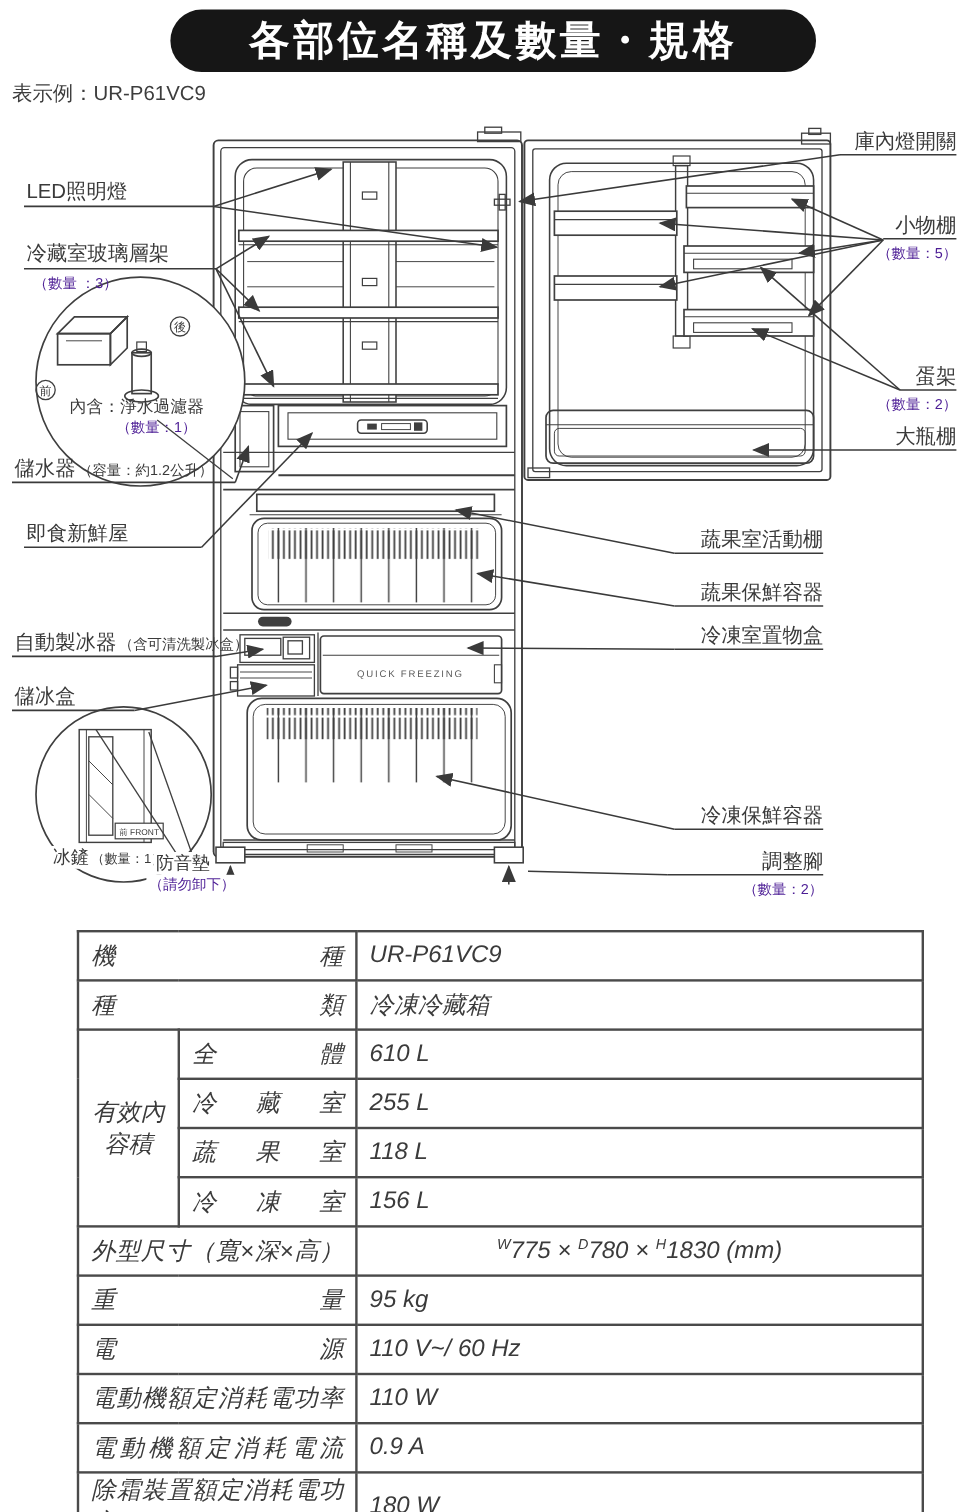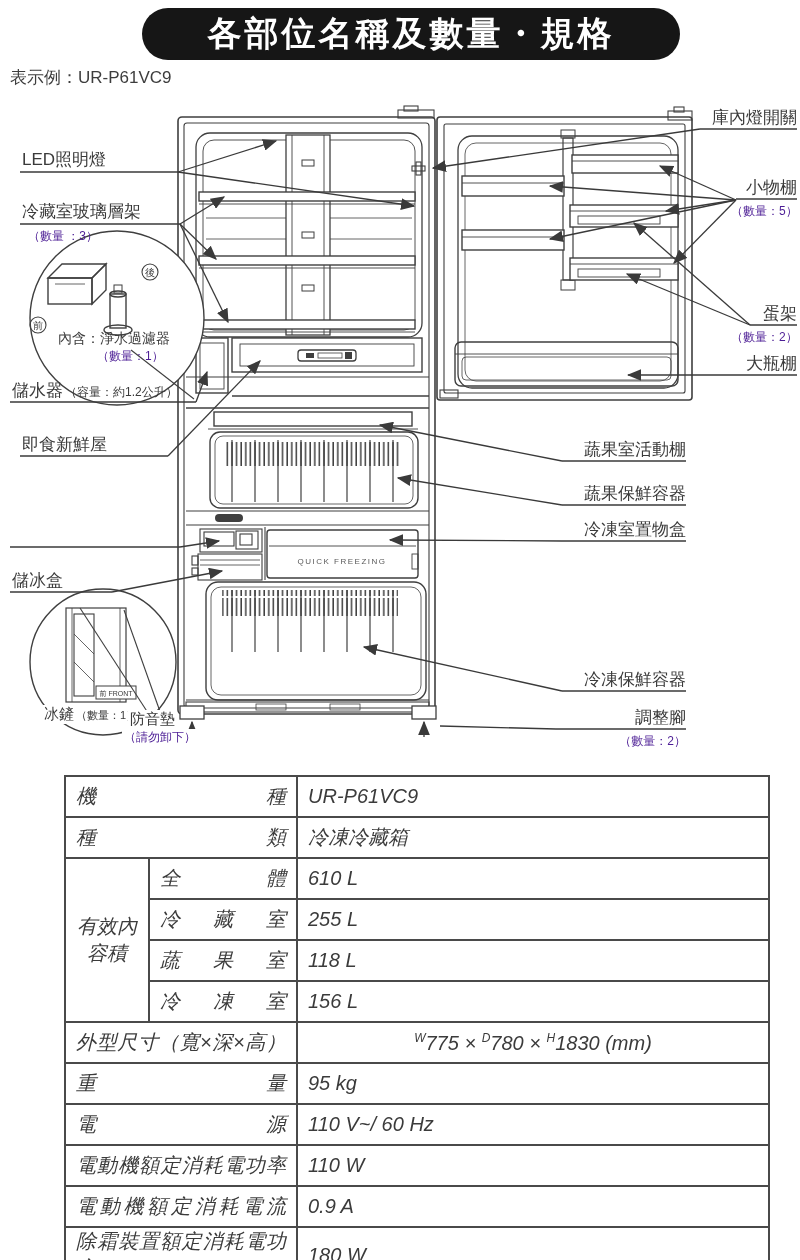--- a/index.html
+++ b/index.html
@@ -262,20 +262,23 @@
 
   <div class="insettxt" style="left:58px;top:330px">內含：淨水過濾器</div>
   <div class="note" style="left:97px;top:348px">（數量：1）</div>
 
   <div class="lbl" style="left:12px;top:379px">
     <span>儲水器</span><span class="inote">（容量：約1.2公升）</span>
   </div>
 
   <div class="lbl" style="left:22px;top:433px">即食新鮮屋</div>
 
+  <div class="lbl" style="left:12px;top:524px">
+    <span>自動製冰器</span><span class="inote">（含可清洗製冰盒）</span>
+  </div>
 
   <div class="lbl" style="left:12px;top:569px">儲冰盒</div>
 
   <div class="lbl bgw" style="left:42px;top:705px;font-size:15px">
     <span>冰鏟</span><span class="inote" style="font-size:11px">（數量：1）</span>
   </div>
   <div class="lbl bgw" style="left:128px;top:710px;font-size:15px">防音墊</div>
   <div class="note bgw" style="left:122px;top:729px">（請勿卸下）</div>
 
   <div class="lbl ra" style="left:700px;top:106px;width:97px">庫內燈開關</div>

